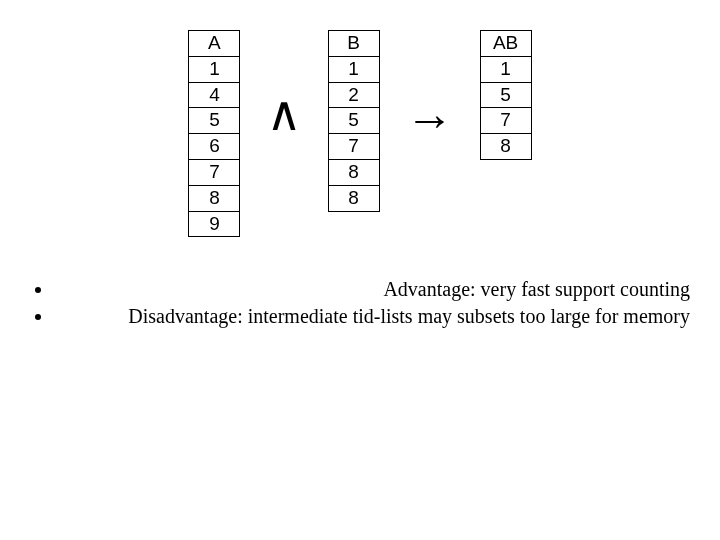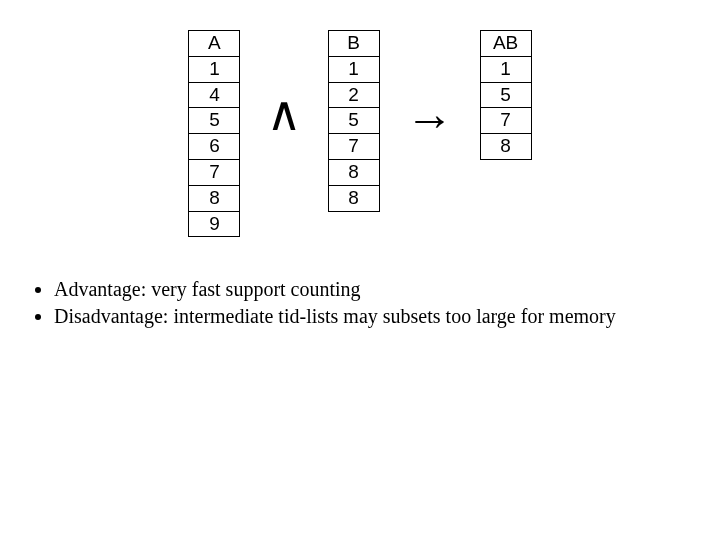--- a/index.html
+++ b/index.html
@@ -60,20 +60,21 @@
     padding-bottom: 40px;
   }
   .bottom-bullets {
     font-size: 20px;
     margin: 0;
     padding-left: 24px;
   }
   .bottom-bullets li {
     margin-bottom: 2px;
     line-height: 1.25;
+    text-align: right;
   }
 </style>
 </head>
 <body>
 
 <div class="slide">
 
 
   <div class="diagram">
     <table class="tidlist">

